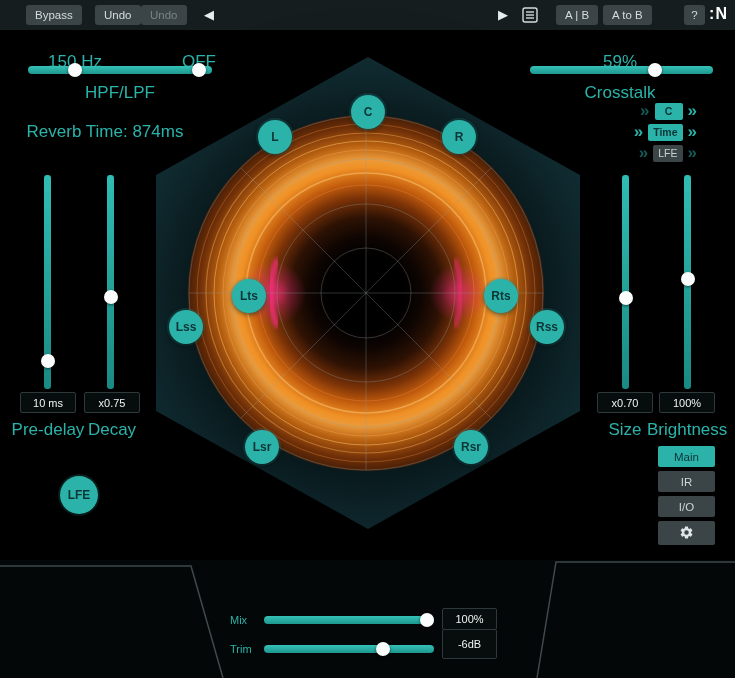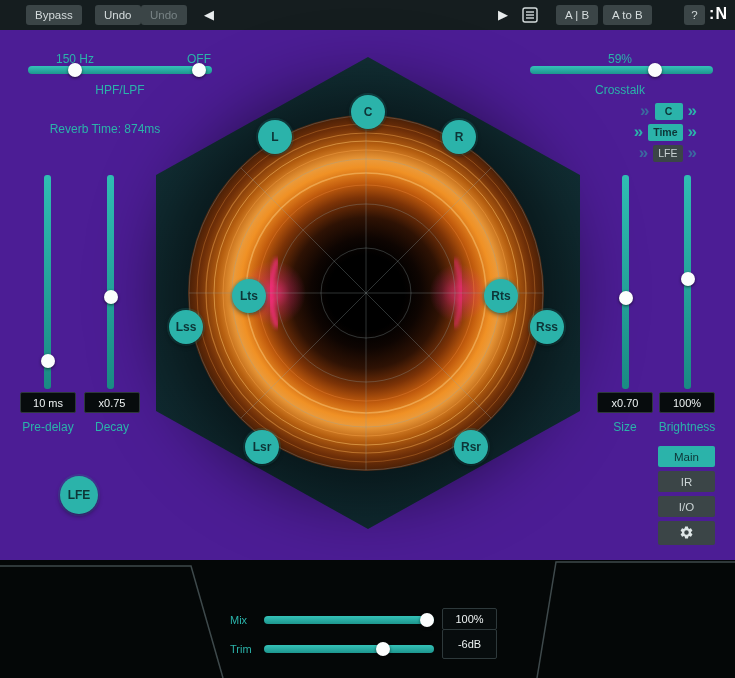--- a/index.html
+++ b/index.html
@@ -1,18 +1,18 @@
 <!DOCTYPE html>
 <html><head>
 <meta charset="utf-8">
 <style>
   * { margin:0; padding:0; box-sizing:border-box; }
   html,body { background:#2a3436; }
   body { font-family:"Liberation Sans", sans-serif; }
-  .app { position:relative; width:735px; height:678px; background:#4c1d95; overflow:hidden; }
+  .app { position:relative; width:735px; height:678px; background:#000000; overflow:hidden; }
 
   
   .topbar { position:absolute; top:0; left:0; width:735px; height:30px; background:#151d1f; }
   .tb-btn { position:absolute; top:5px; height:20px; background:#3b4547; border:none; border-radius:3px;
             color:#d5dcdd; font-size:11.5px; padding:0 9px; font-family:inherit; cursor:pointer; }
   .tb-btn.dim { color:#788385; }
   .tb-icon-btn { position:absolute; background:none; border:none; color:#e8eced; font-size:13px; top:7px; cursor:pointer; font-family:inherit;}
   .preset { position:absolute; top:8px; left:268px; width:180px; text-align:center; color:#e6ecec; font-size:12.5px; cursor:pointer; }
   .logo { position:absolute; top:5px; right:7px; color:#ffffff; font-weight:bold; font-size:16px; letter-spacing:1px; }
   .list-icon { position:absolute; left:521px; top:6px; }
@@ -38,21 +38,21 @@
           box-shadow:0 2px 5px rgba(0,0,0,.45), 0 0 0 2px rgba(43,179,170,.18); cursor:pointer; }
   .chan.lfe { width:38px; height:38px; }
 
   
   .hslider-track { position:absolute; height:8px; border-radius:4px;
                    background:linear-gradient(180deg,#35c2b8,#1d968e); cursor:pointer; }
   .vslider-track { position:absolute; width:7px; border-radius:3px;
                    background:linear-gradient(180deg,#2fbdb3,#1a8a83); cursor:pointer; }
   .handle { position:absolute; width:14px; height:14px; border-radius:50%;
             background:#fbfdfd; box-shadow:0 1px 3px rgba(0,0,0,.6); cursor:pointer; }
-  .tlabel { position:absolute; color:#2bb3aa; font-size:12px; text-align:center; }
+  .tlabel { position:absolute; color:#2bb3aa; font-size:17px; text-align:center; }
   .vbox { position:absolute; width:56px; height:21px; background:#070c0d; border:1px solid #2e393b;
           border-radius:2px; color:#eef3f3; font-size:11px; display:flex; align-items:center; justify-content:center; }
 
   
   .route-row { position:absolute; right:38px; height:18px; display:flex; align-items:center; gap:5px; }
   .route-btn { min-width:28px; padding:0 5px; height:17px; border-radius:2px; background:#2bb3aa; color:#0d3537;
                font-size:10.5px; font-weight:bold; display:flex; align-items:center; justify-content:center;
                border:none; font-family:inherit; cursor:pointer; }
   .route-btn.gray { background:#3b4547; color:#c8d1d2; font-weight:normal; }
   .chev { color:#2bb3aa; font-size:17px; line-height:16px; font-weight:bold; cursor:pointer; }

